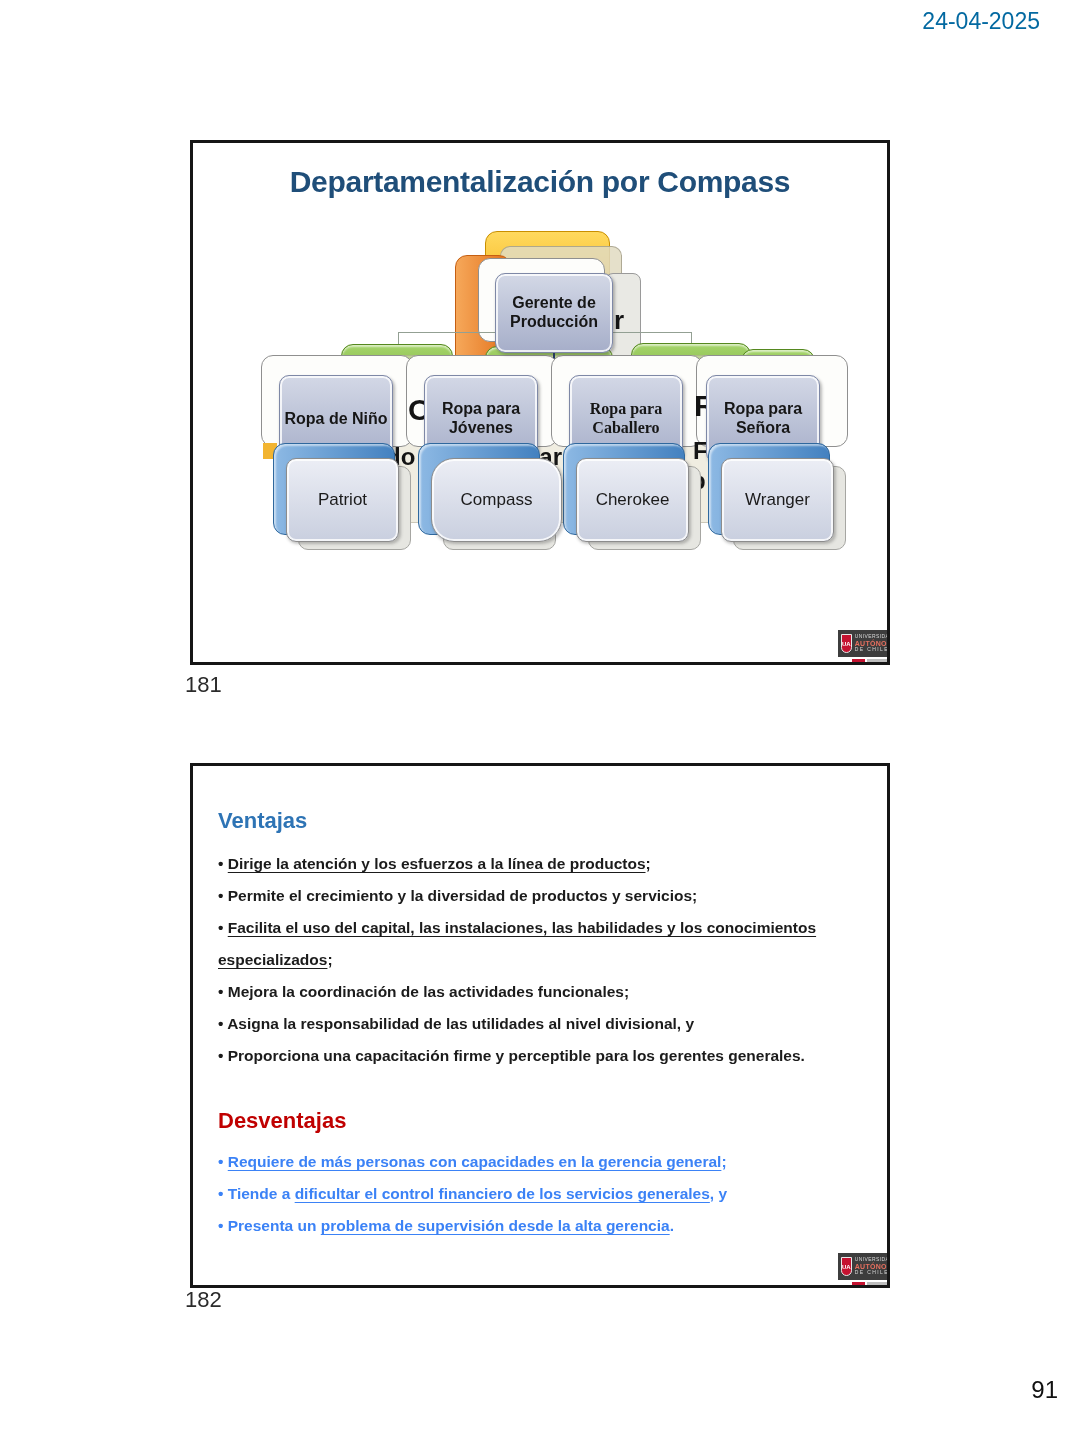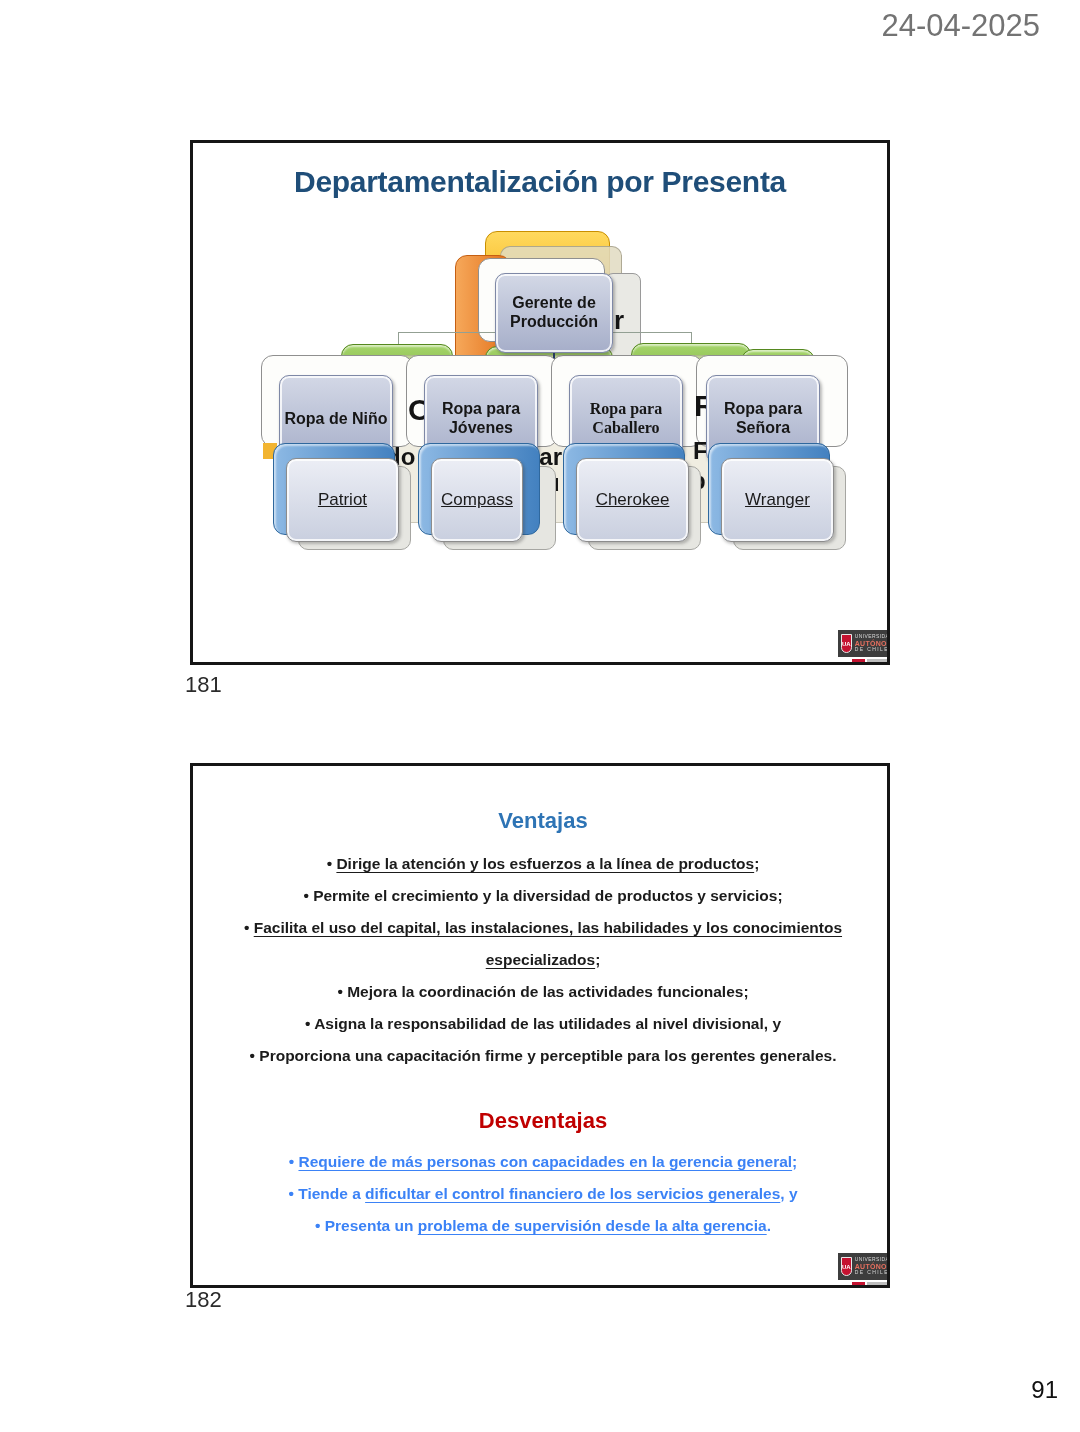--- a/index.html
+++ b/index.html
@@ -1,21 +1,21 @@
 <!DOCTYPE html>
 <html><head>
 <meta charset="utf-8">
 <style>
   * { margin:0; padding:0; box-sizing:border-box; }
   html,body { background:#ffffff; }
   body {
     width:1080px; height:1432px; position:relative;
     font-family:"Liberation Sans", sans-serif; color:#1a1a1a;
   }
-  .page-date { position:absolute; top:8px; right:40px; font-size:31px; color:#737373; }
+  .page-date { position:absolute; top:8px; right:40px; font-size:23px; color:#0369a1; }
   .page-num  { position:absolute; font-size:22px; color:#2b2b2b; }
   .folio     { position:absolute; right:22px; top:1376px; font-size:24px; color:#111; }
 
   .slide {
     position:absolute; left:190px; width:700px; height:525px;
     background:#ffffff; border:3px solid #161616; overflow:hidden;
   }
   #slide1 { top:140px; }
   #slide2 { top:763px; }
 
@@ -45,28 +45,28 @@
     border-radius:10px; line-height:1.18;
   }
   .node2 {
     background:linear-gradient(#d3d8e6,#a6aec9); border:1px solid #7e88a6;
     box-shadow:inset 0 0 0 2px rgba(255,255,255,.8), 1.5px 2px 3px rgba(60,60,60,.35);
     font-weight:bold; font-size:16px; color:#161616;
   }
   .node3 {
     background:linear-gradient(#eceef5,#c9cfdf); border:1px solid #8c8c8c;
     box-shadow:inset 0 0 0 2px rgba(255,255,255,.8), 1.5px 2px 3px rgba(60,60,60,.3);
-    font-size:17px; color:#1b1b1b;text-decoration:underline;
+    font-size:17px; color:#1b1b1b;
   }
   .shadow3 { background:#e6e6e1; border:1px solid #a6a6a2; border-radius:10px; }
   .ghost-letter { position:absolute; font-weight:bold; color:#141414; }
   .gl-lg { font-size:30px; } .gl-md { font-size:24px; } .gl-sm { font-size:22px; }
 
   
-  .s2-content { position:absolute; left:25px; top:42px; width:650px;text-align:center; }
+  .s2-content { position:absolute; left:25px; top:42px; width:650px; }
   .sec-head { font-size:22px; font-weight:bold; }
   .head-ventajas { color:#2E74B5; margin-bottom:14px; }
   .head-desventajas { color:#C00000; margin-top:36px; margin-bottom:12px; }
   .vli { font-size:15.5px; font-weight:bold; line-height:32px; color:#1b1b1b; }
   .dli { font-size:15.5px; font-weight:bold; line-height:32px; color:#3b82f6; }
   .useg { text-decoration:underline; text-underline-offset:3px; }
 
   
   .uach { position:absolute; left:645px; top:487px; width:56px; }
   .uach-main { width:56px; height:27px; background:#3d3d3d; display:flex; align-items:center; padding:2px 3px; gap:3px; }
@@ -83,21 +83,21 @@
 </style>
 </head>
 <body>
 
 <div class="page-date">24-04-2025</div>
 <div class="page-num" style="left:185px; top:672px;">181</div>
 <div class="page-num" style="left:185px; top:1287px;">182</div>
 <div class="folio">91</div>
 
 <div class="slide" id="slide1">
-  <div class="slide-title">Departamentalización por Presenta</div>
+  <div class="slide-title">Departamentalización por Compass</div>
 
   <div>
 
     <div class="abs yellowbox" style="left:292px; top:88px; width:125px; height:95px;"></div>
     <div class="abs beigebox" style="left:307px; top:103px; width:122px; height:102px;"></div>
     <div class="abs orangebox" style="left:262px; top:112px; width:56px; height:180px;"></div>
     <div class="abs graytall" style="left:412px; top:130px; width:36px; height:99px;"></div>
     <div class="abs ghostwhite" style="left:285px; top:115px; width:127px; height:84px;"></div>
     <div class="abs thinrect" style="left:205px; top:189px; width:294px; height:40px;"></div>
 
@@ -139,21 +139,21 @@
     <div class="abs shadow3" style="left:250px; top:323px; width:113px; height:84px;"></div>
     <div class="abs shadow3" style="left:395px; top:323px; width:113px; height:84px;"></div>
     <div class="abs shadow3" style="left:540px; top:323px; width:113px; height:84px;"></div>
     <div class="abs yellowsliver" style="left:70px; top:300px; width:14px; height:16px;"></div>
     <div class="abs bluebox" style="left:80px;  top:300px; width:122px; height:92px;"></div>
     <div class="abs bluebox" style="left:225px; top:300px; width:122px; height:92px;"></div>
     <div class="abs bluebox" style="left:370px; top:300px; width:122px; height:92px;"></div>
     <div class="abs bluebox" style="left:515px; top:300px; width:122px; height:92px;"></div>
 
     <div class="abs node node3" style="left:93px;  top:315px; width:113px; height:84px;">Patriot</div>
-    <div class="abs node node3" style="left:238px; top:315px; width:92px; height:84px;">Compass</div>
+    <div class="abs node node3" style="left:238px; top:315px; width:131px; height:84px;border-radius:23px;">Compass</div>
     <div class="abs node node3" style="left:383px; top:315px; width:113px; height:84px;">Cherokee</div>
     <div class="abs node node3" style="left:528px; top:315px; width:113px; height:84px;">Wranger</div>
 
     <div class="abs node node2" style="left:302px; top:130px; width:118px; height:80px;">Gerente de Producción</div>
     <div class="ghost-letter gl-sm" style="left:421px; top:162px; font-size:26px;">r</div>
   </div>
 
   <div class="uach">
     <div class="uach-main">
       <div class="uach-shield">

